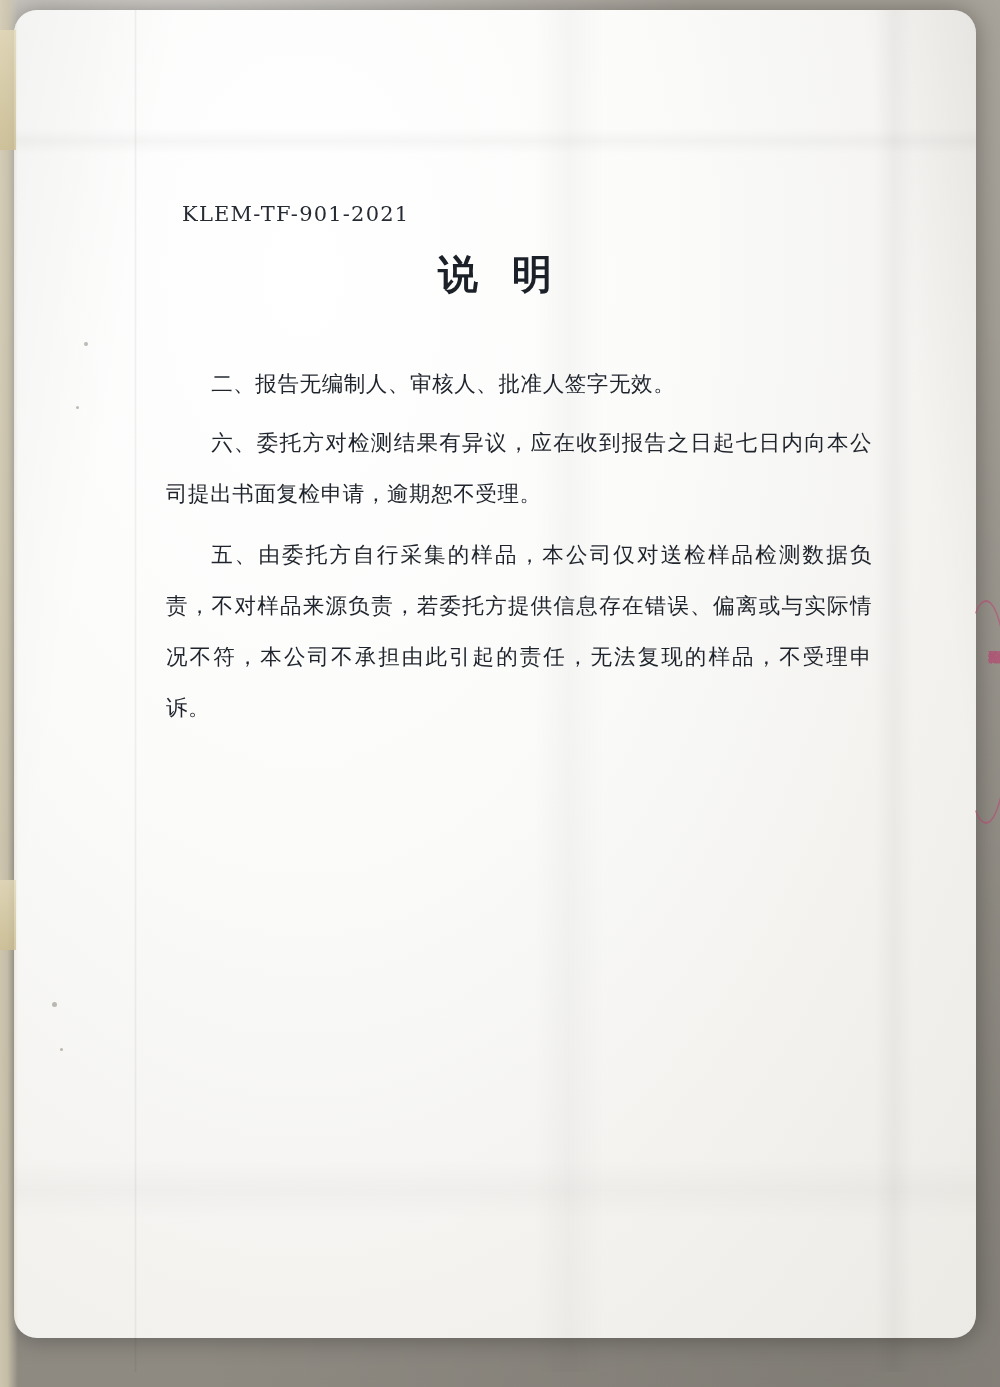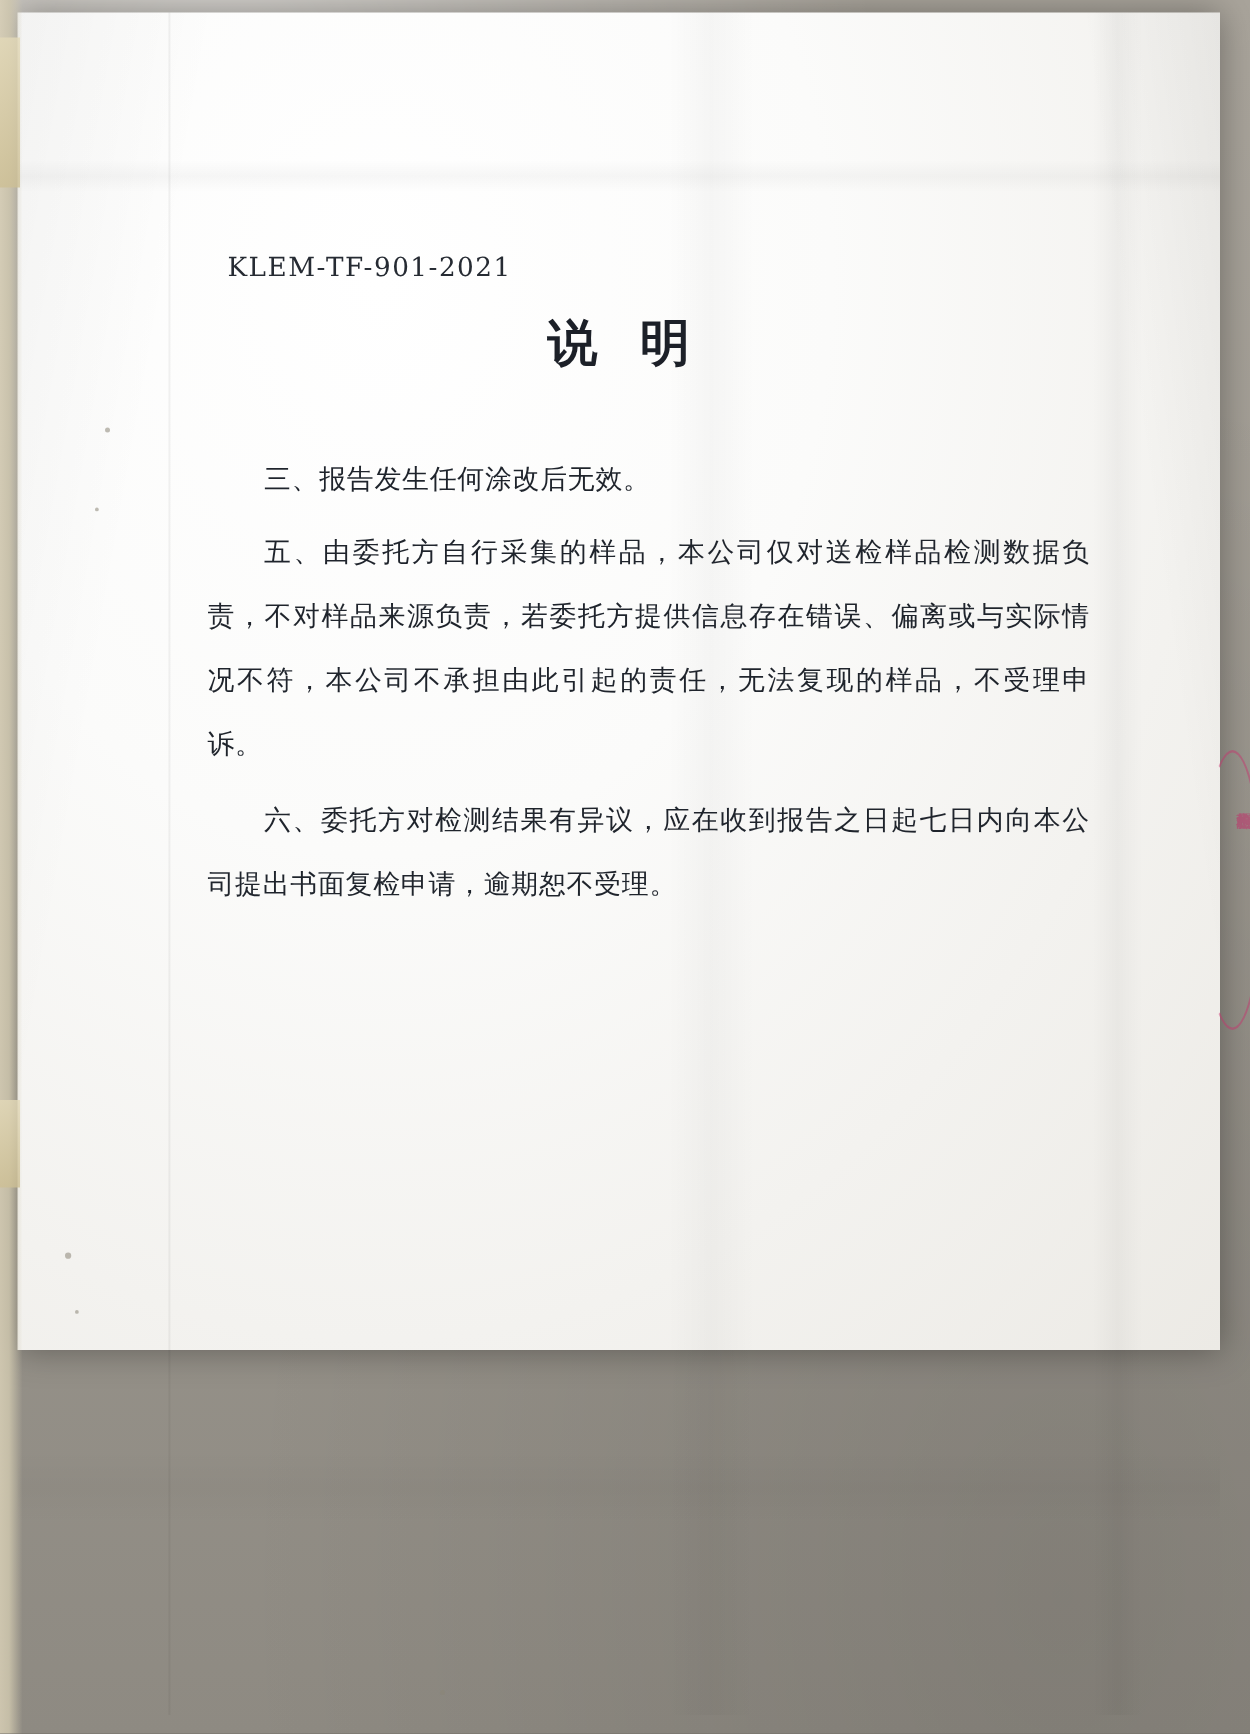--- a/index.html
+++ b/index.html
@@ -25,26 +25,27 @@
       linear-gradient(180deg, #a9a49b 0%, #8e8a82 100%);
     overflow: hidden;
   }
 
   
   .paper {
     position: absolute;
     left: 14px;
     top: 10px;
     width: 962px;
-    height: 1070px;
+    height: 1328px;
     background:
       linear-gradient(100deg, rgba(0,0,0,0.035) 0%, rgba(0,0,0,0) 14%),
       linear-gradient(262deg, rgba(0,0,0,0.05) 0%, rgba(0,0,0,0) 10%),
       radial-gradient(ellipse at 30% 20%, #ffffff 0%, #fbfbfa 38%, #f3f2ef 70%, #eceae5 100%);
     box-shadow: 0 0 26px rgba(0,0,0,0.35);
+    border-radius: 23px;
   }
 
   
   .crease {
     position: absolute;
     pointer-events: none;
   }
   .crease.v1 { left: 120px; top: 0; width: 3px; height: 1362px;
     background: linear-gradient(90deg, rgba(0,0,0,0.00), rgba(0,0,0,0.055), rgba(0,0,0,0.00)); }
   .crease.v2 { left: 520px; top: 0; width: 70px; height: 1362px;
@@ -160,23 +161,23 @@
     <div class="crease v2"></div>
     <div class="crease v3"></div>
     <div class="crease h1"></div>
     <div class="crease h2"></div>
 
     <div class="doc-code">KLEM-TF-901-2021</div>
 
     <div class="doc-title">说 明</div>
 
     <div class="body-block">
-      <p class="para tight">三、报告发生任何涂改后无效。</p>
+      <p class="para tight">二、报告无编制人、审核人、批准人签字无效。</p>
+      <p class="para">六、委托方对检测结果有异议，应在收到报告之日起七日内向本公司提出书面复检申请，逾期恕不受理。</p>
       <p class="para">五、由委托方自行采集的样品，本公司仅对送检样品检测数据负责，不对样品来源负责，若委托方提供信息存在错误、偏离或与实际情况不符，本公司不承担由此引起的责任，无法复现的样品，不受理申诉。</p>
-      <p class="para">六、委托方对检测结果有异议，应在收到报告之日起七日内向本公司提出书面复检申请，逾期恕不受理。</p>
     </div>
 
     <div class="footer-block">
     </div>
 
   </div>
 
   <div class="edge-left"></div>
   <div class="edge-tape t1"></div>
   <div class="edge-tape t2"></div>

